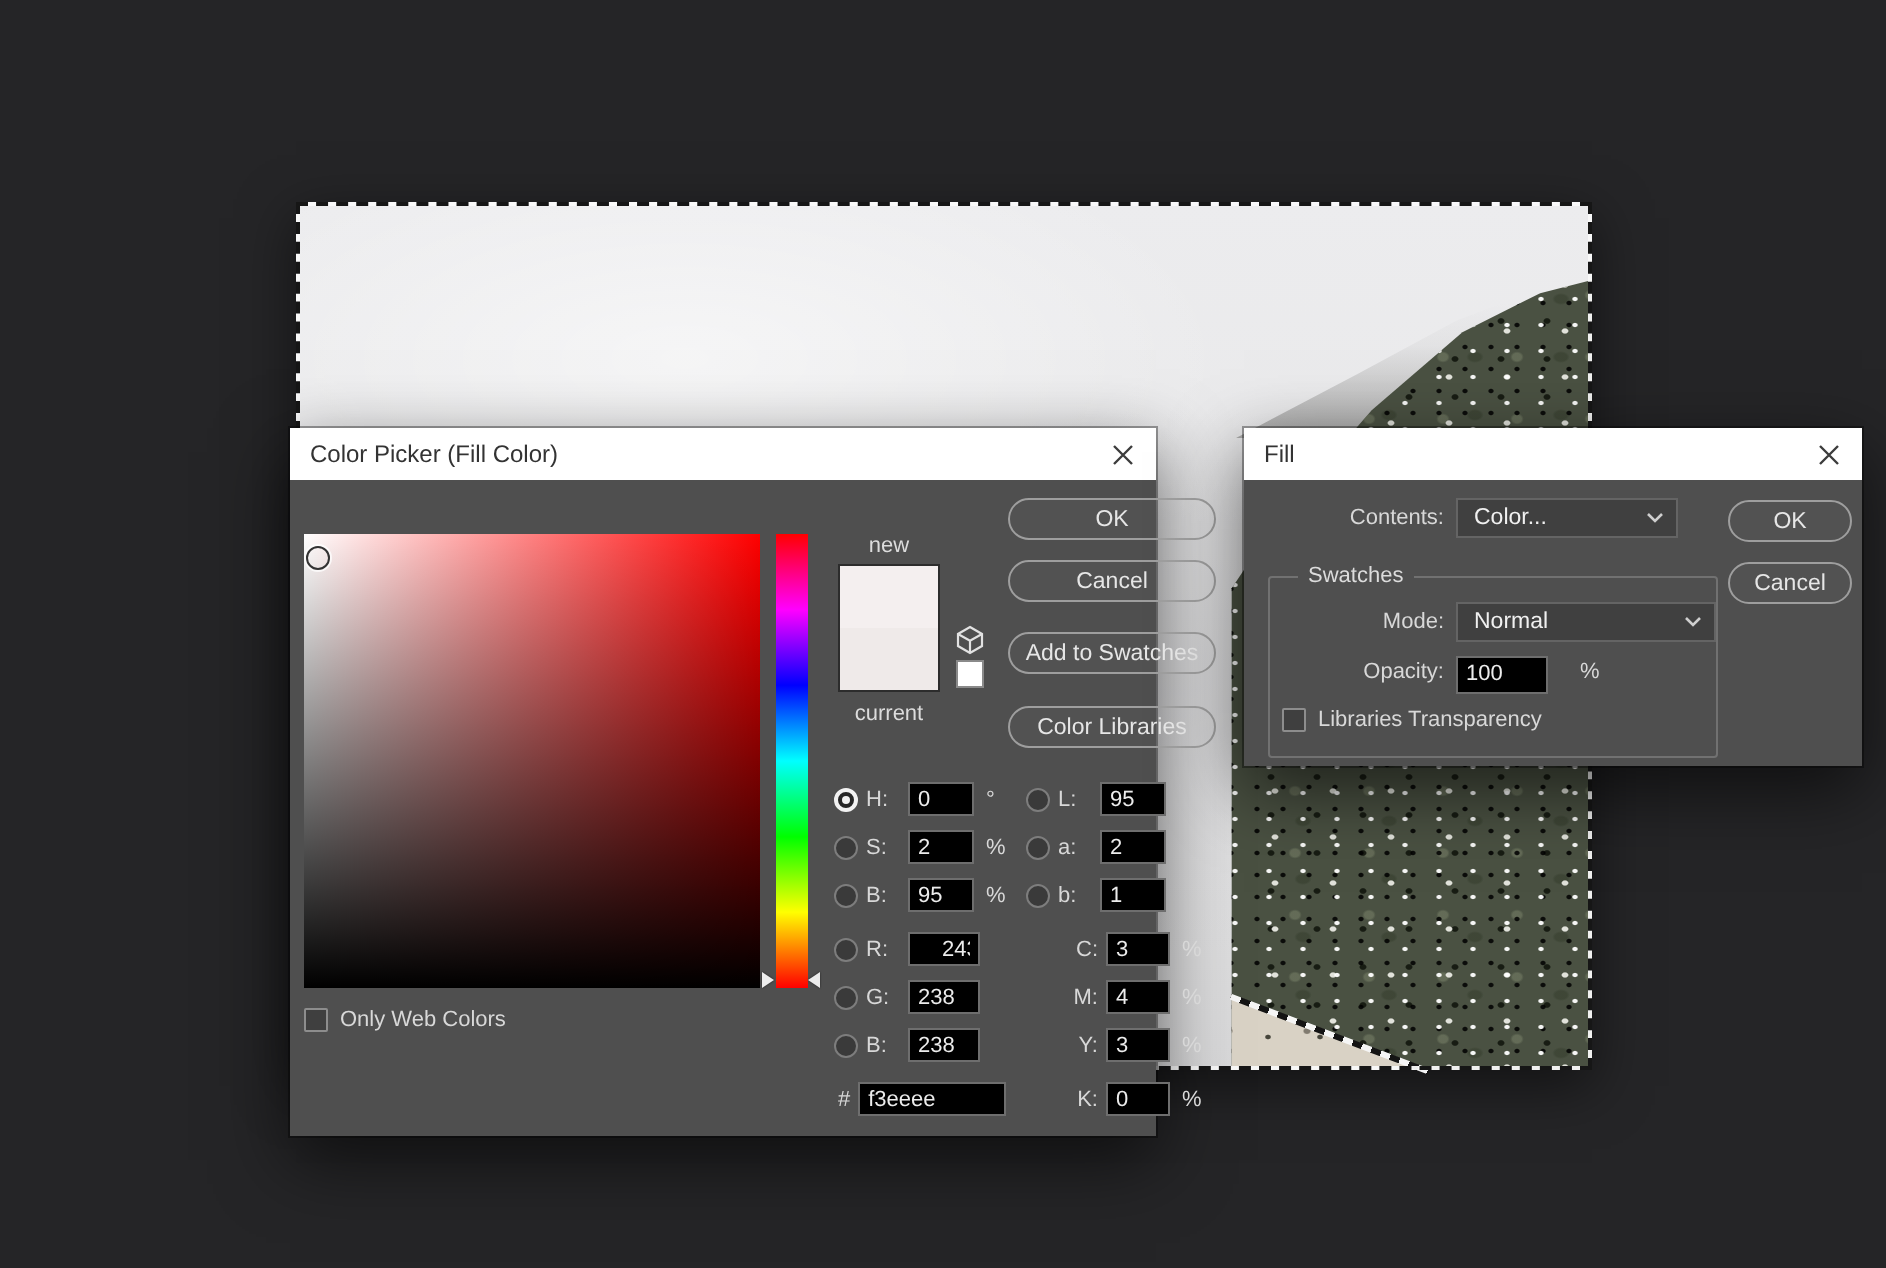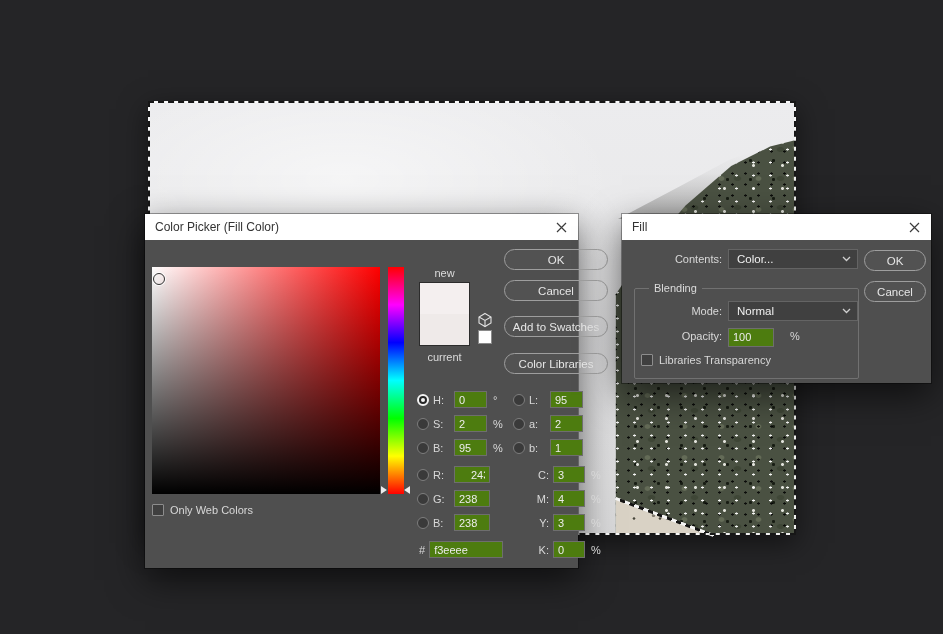--- a/index.html
+++ b/index.html
@@ -71,21 +71,21 @@
   .titlebar .ttl{font-size:12px;color:#333;}
   .closebtn{width:14px;height:14px;display:flex;align-items:center;justify-content:center;cursor:default;}
   .lbl{font-size:11px;color:#d8d8d8;}
   .pbtn{
     position:absolute;height:21px;border-radius:11px;
     border:1px solid #9e9e9e;background:rgba(255,255,255,.02);
     color:#e6e6e6;font-size:11.5px;font-family:"Liberation Sans",sans-serif;
     display:flex;align-items:center;justify-content:center;padding:0;
   }
   input.fin{
-    position:relative;background:#4d7c0f;border:1px solid #6e6e6e;color:#ececec;
+    position:relative;background:#000000;border:1px solid #6e6e6e;color:#ececec;
     font-family:"Liberation Sans",sans-serif;font-size:11px;
     padding:1px 4px;box-sizing:border-box;height:17px;
   }
   .dropdown{
     position:absolute;height:20px;background:#404040;border:1px solid #646464;
     box-sizing:border-box;display:flex;align-items:center;justify-content:space-between;
     padding:0 6px 0 8px;color:#f0f0f0;font-size:11.5px;
   }
   .checkbox{
     position:absolute;width:12px;height:12px;background:#3f3f3f;
@@ -298,32 +298,32 @@
   <header class="titlebar">
     <span class="ttl">Fill</span>
     <span class="closebtn">
       <svg width="11" height="11" viewBox="0 0 11 11">
           <path d="M1 1 10 10 M10 1 1 10" stroke="#3c3c3c" stroke-width="1.2"></path>
         </svg>
     </span>
   </header>
 
   <span class="rlabel" style="top:39px;">Contents:</span>
-  <div class="dropdown" style="left:106px;top:35px;width:130px;">
+  <div class="dropdown" style="left:106px;top:35px;width:111px;">
     <span>Color...</span>
     <svg width="9" height="6" viewBox="0 0 9 6">
       <path d="M1 1l3.5 3.5L8 1" fill="none" stroke="#cfcfcf" stroke-width="1.3"></path>
     </svg>
   </div>
 
   <button class="pbtn" style="top:36px;">OK</button>
   <button class="pbtn" style="top:67px;">Cancel</button>
 
   <div class="groupbox" style="left:12px;top:74px;width:223px;height:89px;">
-    <span class="grouplabel">Blending</span>
+    <span class="grouplabel">Swatches</span>
   </div>
 
   <span class="rlabel" style="top:91px;">Mode:</span>
   <div class="dropdown" style="left:106px;top:87px;width:130px;">
     <span>Normal</span>
     <svg width="9" height="6" viewBox="0 0 9 6">
       <path d="M1 1l3.5 3.5L8 1" fill="none" stroke="#cfcfcf" stroke-width="1.3"></path>
     </svg>
   </div>
 

